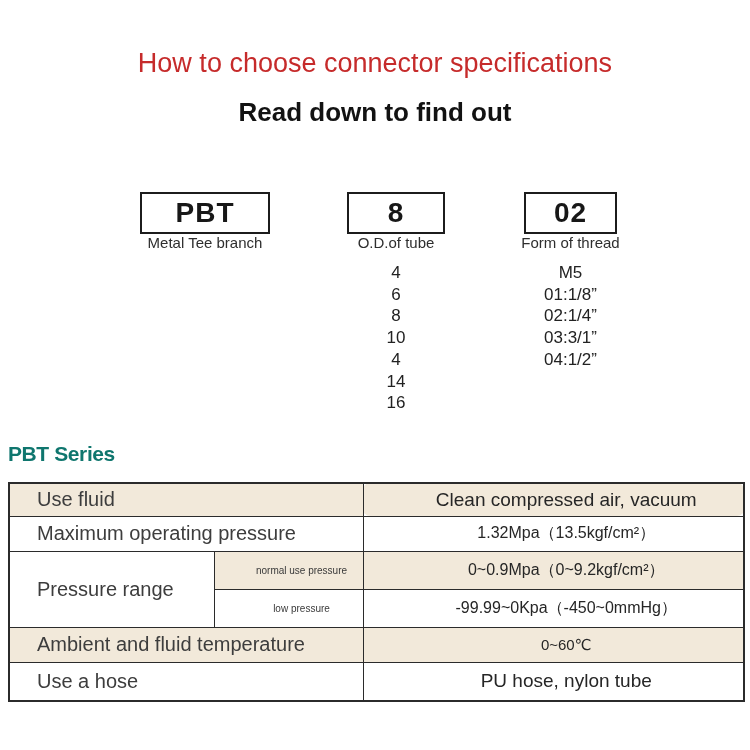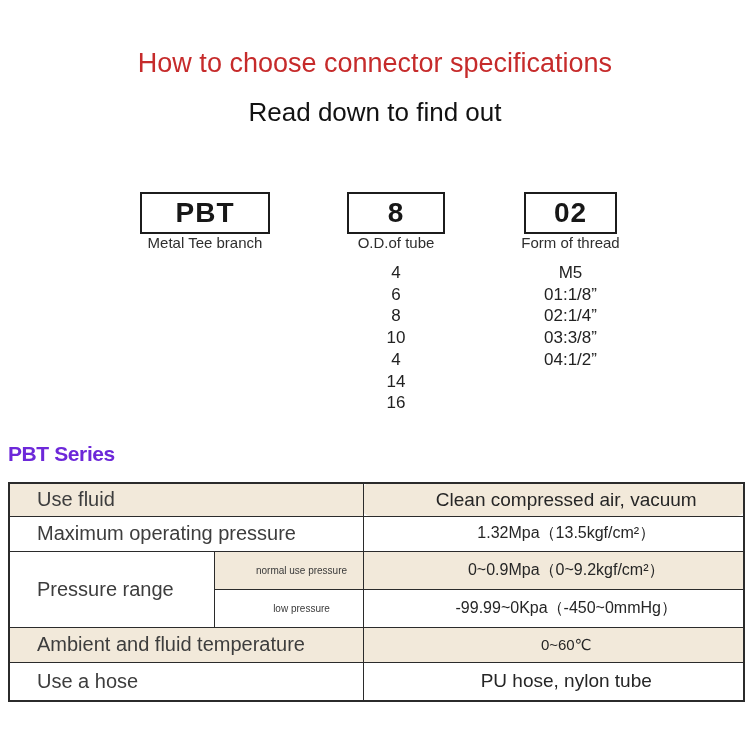--- a/index.html
+++ b/index.html
@@ -14,21 +14,21 @@
     position:relative;width:750px;height:750px;background:#fff;overflow:hidden;
     font-family:"Liberation Sans","DejaVu Sans",sans-serif;color:var(--ink);
   }
   .abs{position:absolute;}
   .title{
     left:0;top:48px;width:750px;text-align:center;
     font-size:27px;font-weight:500;color:var(--red);letter-spacing:0;
   }
   .subtitle{
     left:0;top:97px;width:750px;text-align:center;
-    font-size:26px;font-weight:400;color:#121212;
+    font-size:26px;font-weight:700;color:#121212;
   }
   .code-box{
     top:184px;height:42px;border:2px solid #1c1c1c;background:#fff;box-sizing:border-box;
     display:flex;align-items:center;justify-content:center;
     font-size:28px;font-weight:700;letter-spacing:1px;color:#171717;margin-top:8px;
   }
   .box-pbt{left:140px;width:130px;}
   .box-od{left:347px;width:98px;}
   .box-thread{left:524px;width:93px;}
   .box-label{
@@ -36,21 +36,21 @@
   }
   .lbl-pbt{left:105px;width:200px;}
   .lbl-od{left:329px;width:134px;}
   .lbl-thread{left:494px;width:153px;}
   .opt-list{
     top:262px;text-align:center;font-size:17px;line-height:21.7px;color:#222;
   }
   .tube-list{left:346px;width:100px;}
   .thread-list{left:508px;width:125px;}
   .series-heading{
-    left:8px;top:442px;font-size:21px;font-weight:700;letter-spacing:-0.4px;color:#6d28d9;text-align:center;
+    left:8px;top:442px;font-size:21px;font-weight:700;letter-spacing:-0.4px;color:#0f766e;text-align:center;
   }
   table.spec{
     position:absolute;left:8px;top:482px;width:735px;
     border-collapse:collapse;table-layout:fixed;
     border:2px solid var(--line);
   }
   table.spec td{
     border:1.5px solid var(--line);box-sizing:border-box;
     vertical-align:middle;overflow:hidden;white-space:nowrap;padding-left:27px;
   }
@@ -91,21 +91,21 @@
     <div>10</div>
     <div>4</div>
     <div>14</div>
     <div>16</div>
   </div>
 
   <div class="abs opt-list thread-list">
     <div>M5</div>
     <div>01:1/8”</div>
     <div>02:1/4”</div>
-    <div>03:3/8”</div>
+    <div>03:3/1”</div>
     <div>04:1/2”</div>
   </div>
 
   <div class="abs series-heading">PBT Series</div>
 
   <table class="spec">
     <colgroup>
         <col style="width:205px">
         <col style="width:149px">
         <col style="width:381px">

